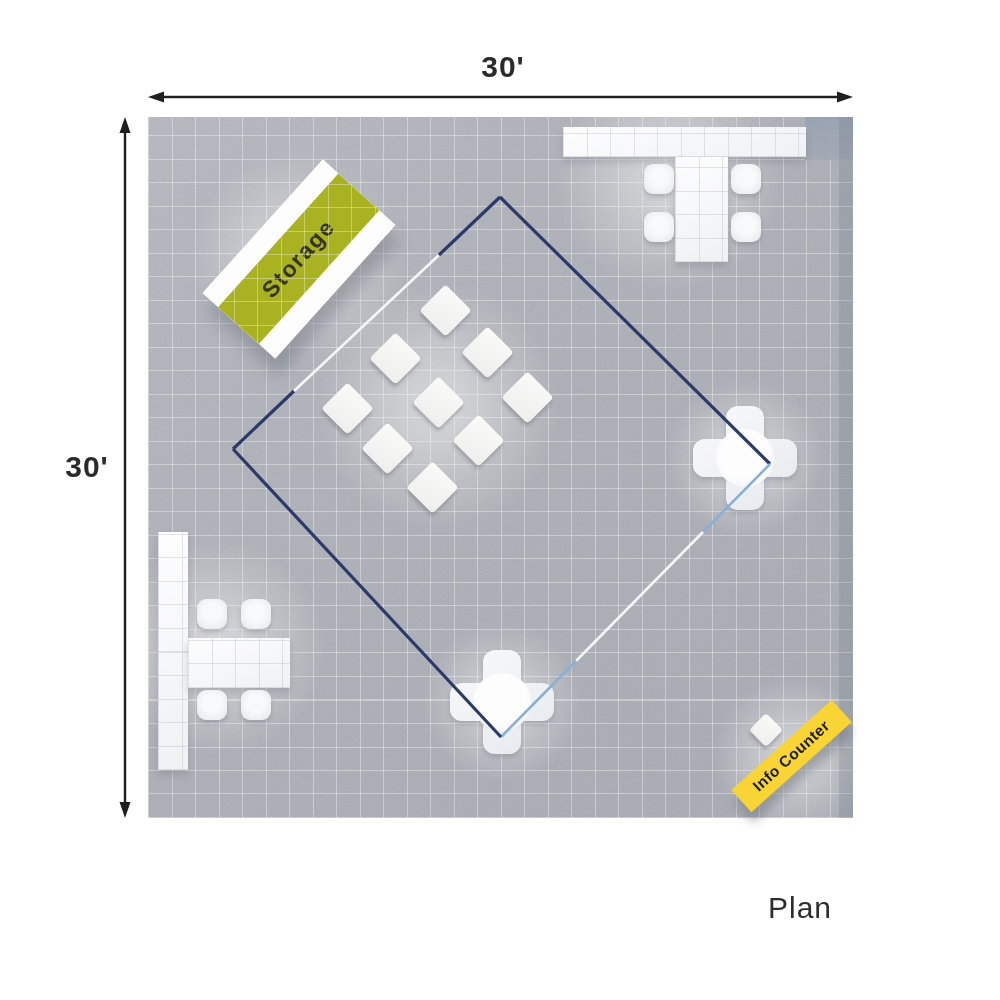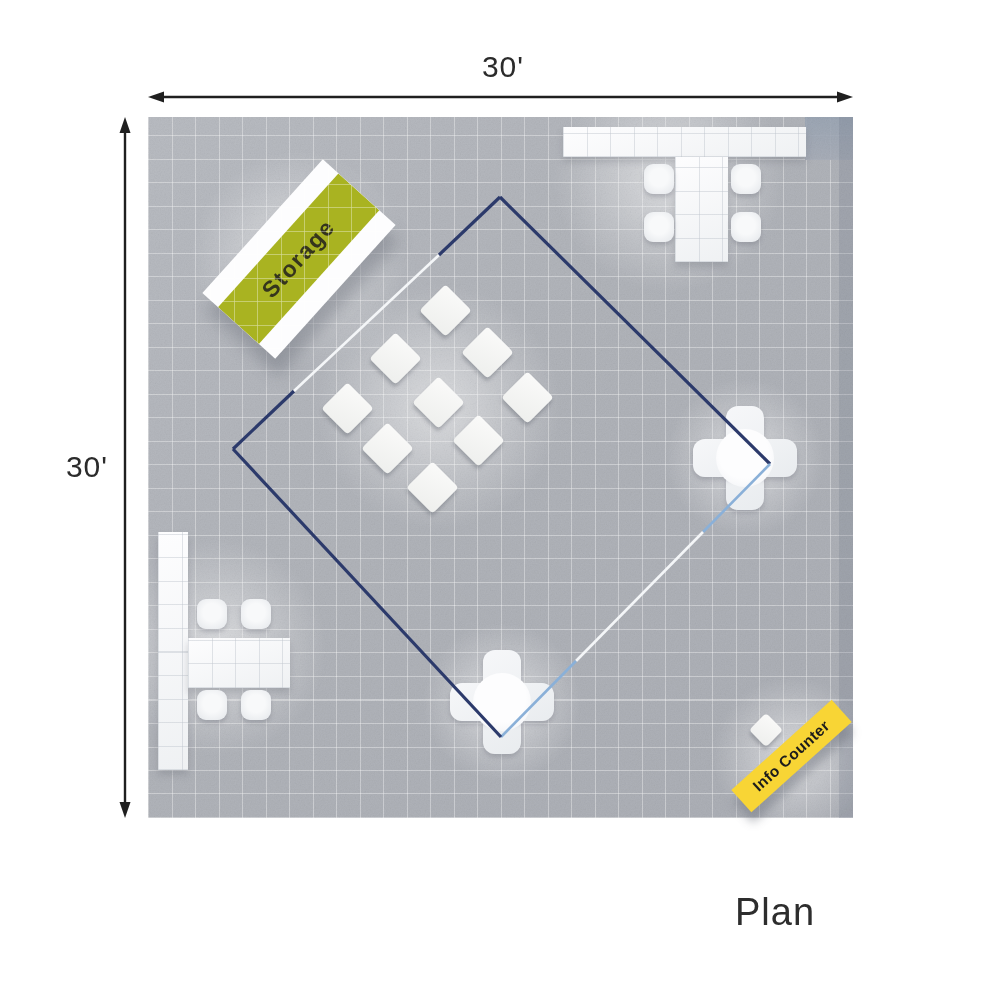--- a/index.html
+++ b/index.html
@@ -57,24 +57,24 @@
 
   
   #overlay{position:absolute;left:0;top:0;z-index:6;pointer-events:none;}
   .ln-navy{stroke:var(--outline_navy,#2c3a6b);stroke-width:3.2;fill:none;}
   .ln-blue{stroke:var(--outline_lightblue,#8ab0d8);stroke-width:2.6;fill:none;}
   .ln-white{stroke:#f4f6f8;stroke-width:2.6;fill:none;}
   .dim-line{stroke:var(--dimension,#1f1f1f);stroke-width:2.4;fill:none;}
   .dim-head{fill:var(--dimension,#1f1f1f);}
 
   
-  .dim-label{position:absolute;z-index:7;font-size:30px;color:#2b2b2b;letter-spacing:1px;}
+  .dim-label{position:absolute;z-index:7;font-size:30px;color:#2b2b2b;letter-spacing:1px;font-weight:bold;}
   #dim-top{left:448px;top:50px;width:110px;text-align:center;}
   #dim-left{left:52px;top:450px;width:70px;text-align:center;}
-  #caption{position:absolute;z-index:7;left:735px;top:891px;font-size:38px;color:#2d2d2d;letter-spacing:1px;}
+  #caption{position:absolute;z-index:7;left:768px;top:891px;font-size:30px;color:#2d2d2d;letter-spacing:1px;}
 </style>
 </head>
 <body>
 
 <div id="canvas">
 
   <div id="floor">
     <div class="glow" style="left:1px;top:-8px;width:300px;height:300px;"></div>
     <div class="glow" style="left:120px;top:120px;width:340px;height:340px;"></div>
     <div class="glow" style="left:360px;top:-100px;width:320px;height:320px;"></div>

